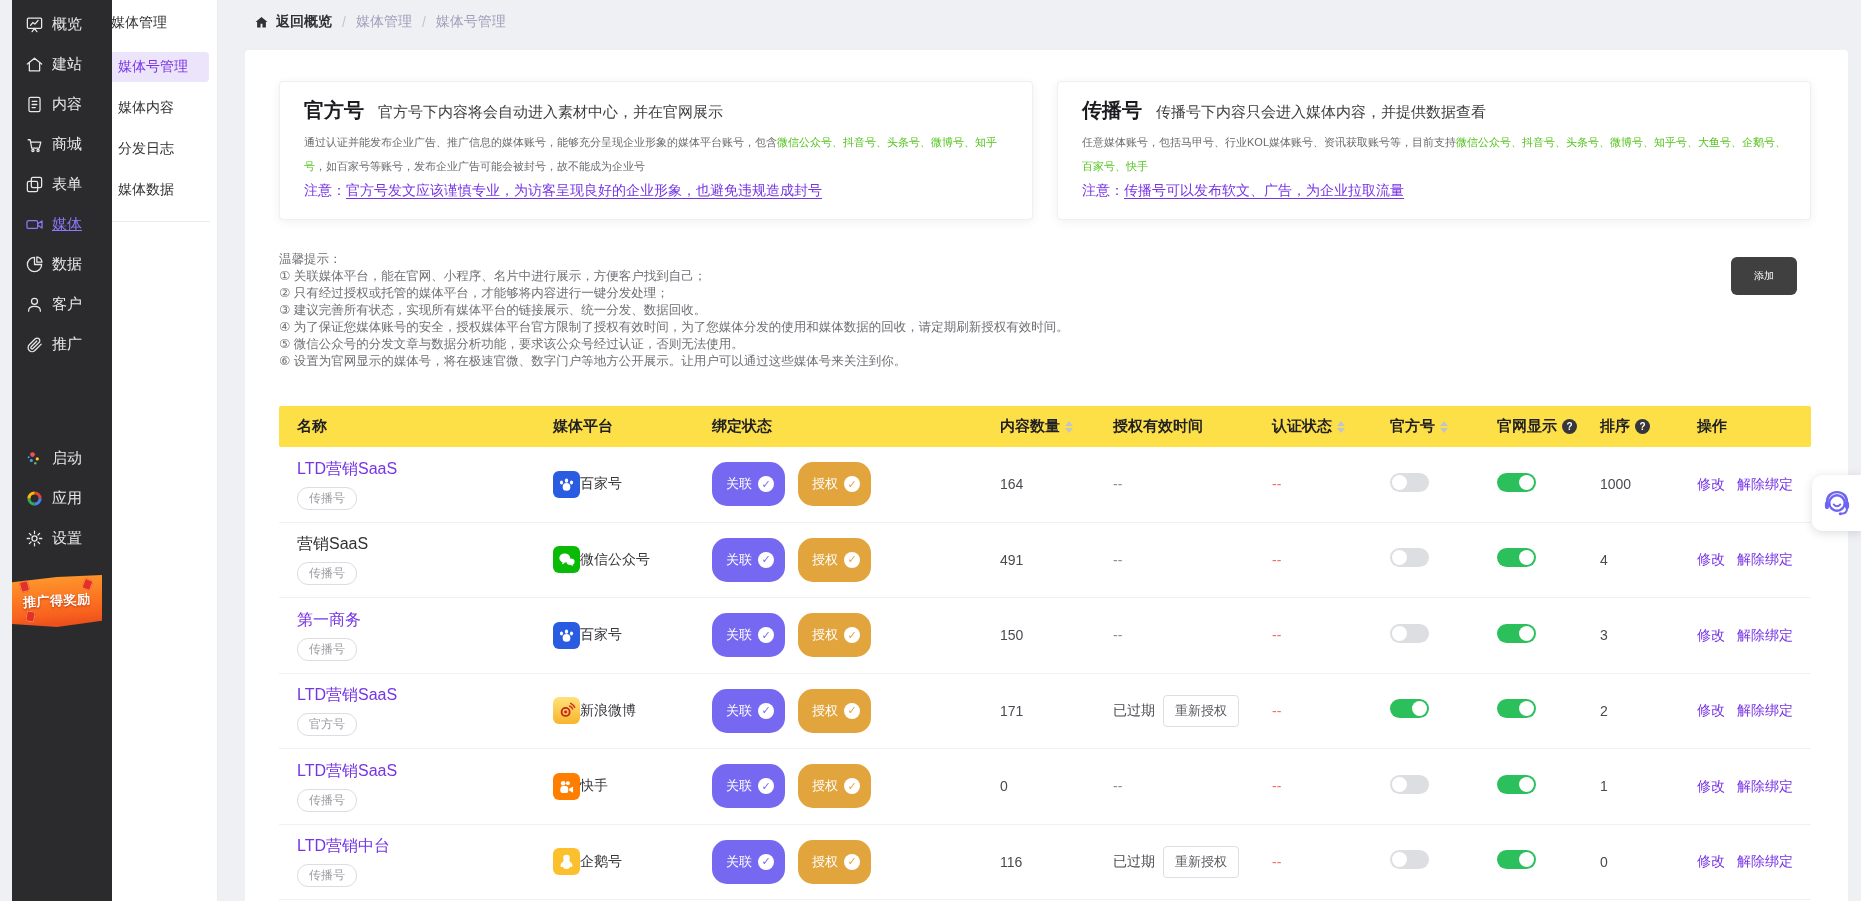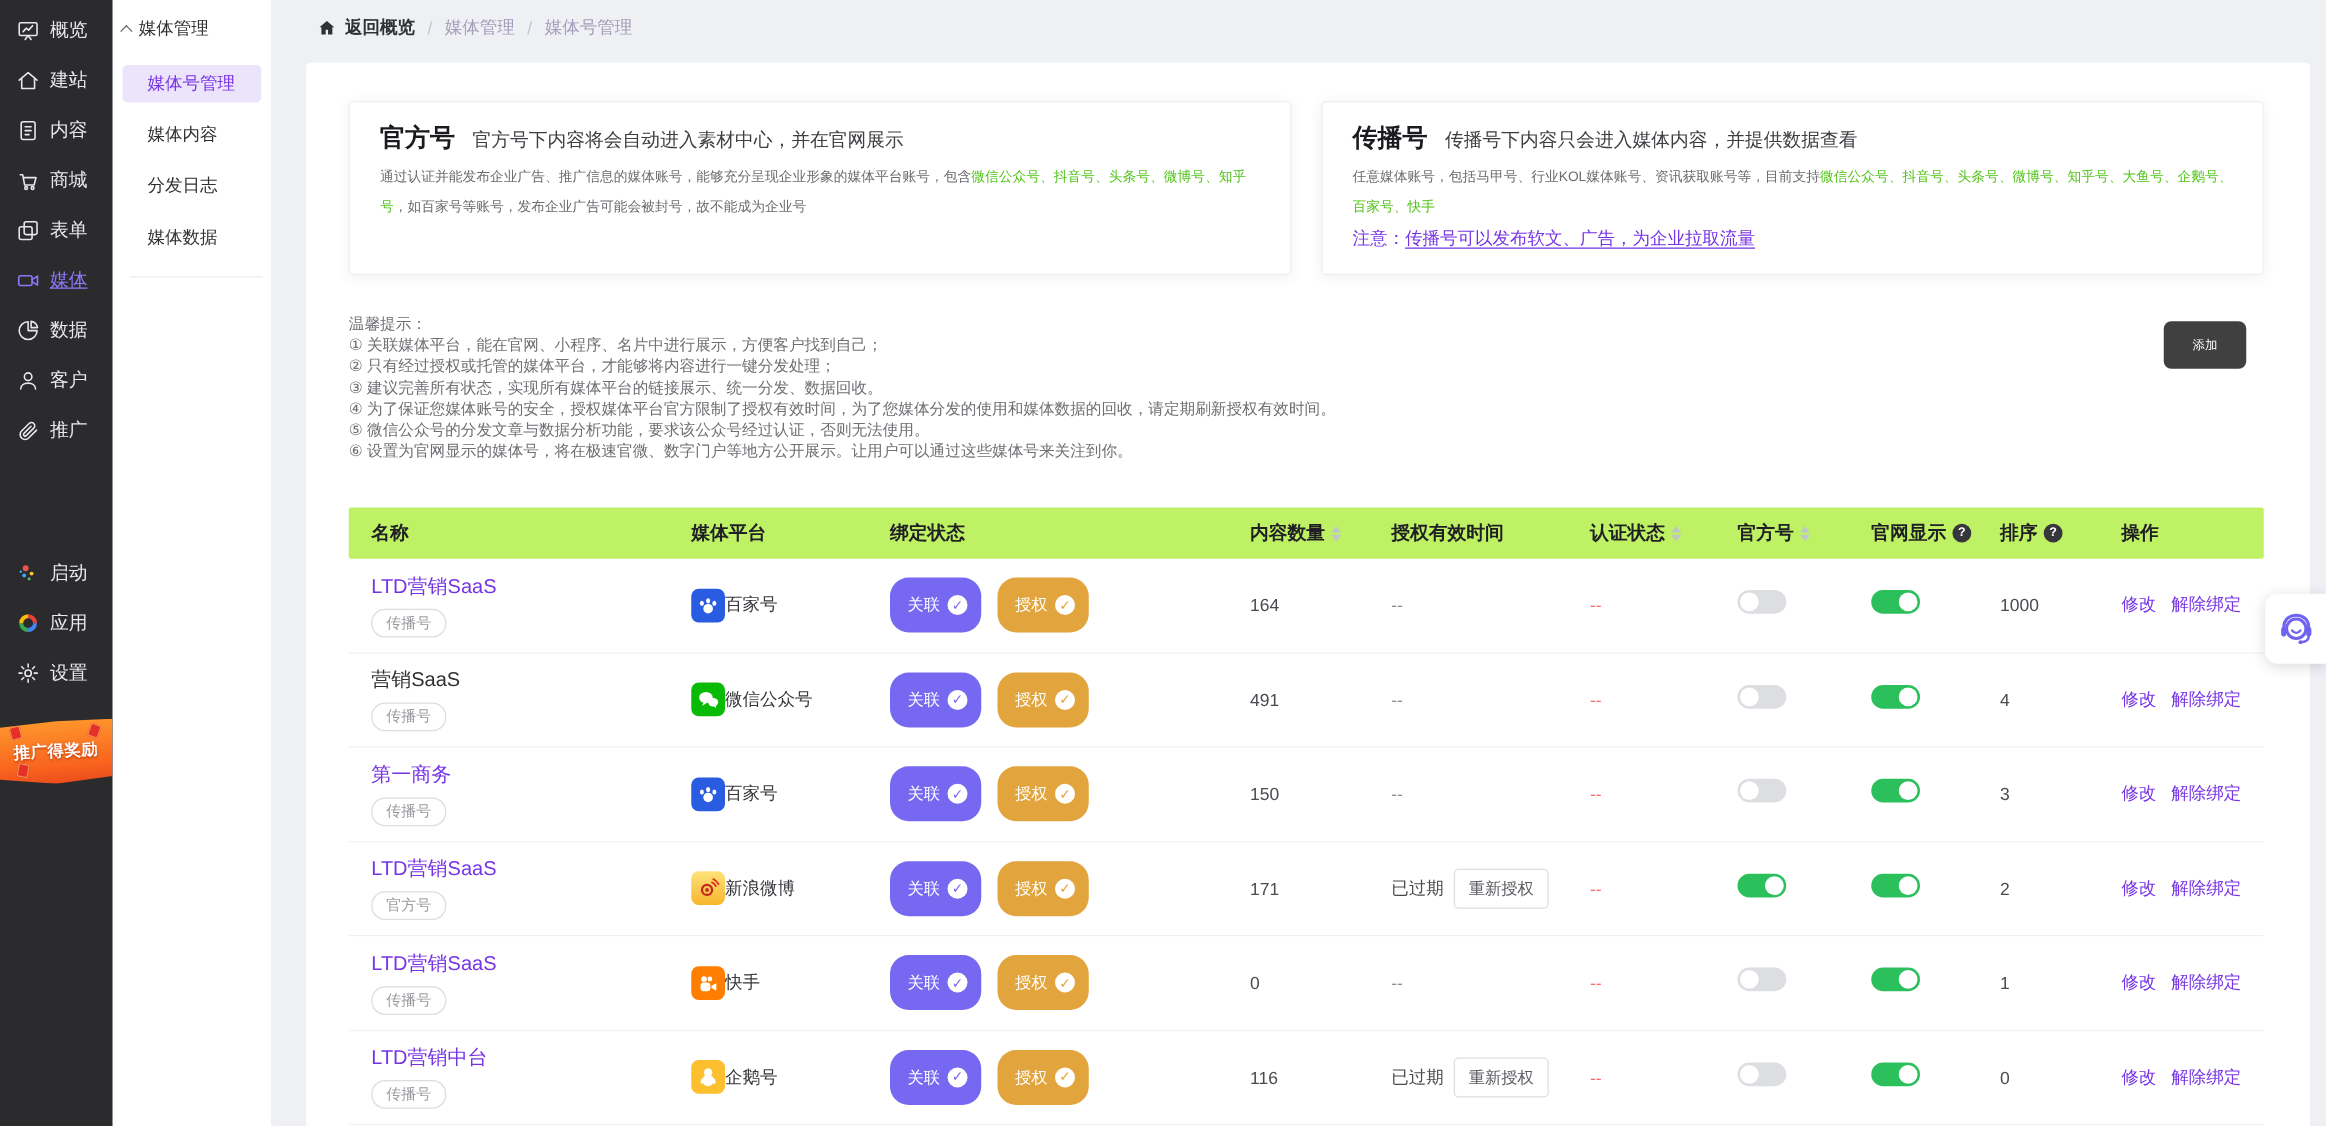--- a/index.html
+++ b/index.html
@@ -1,20 +1,20 @@
 <!DOCTYPE html>
 <html><head>
 <meta charset="utf-8">
 <style>
   * { margin:0; padding:0; box-sizing:border-box; }
   html,body { width:1861px; height:901px; overflow:hidden; background:#eff0f4;
     font-family:"Liberation Sans","DejaVu Sans",sans-serif; }
 
   
-  .dark-sidebar { position:absolute; left:0; top:0; width:90px; height:901px; background:#2b2b2e; z-index:5;padding-left:11px; }
+  .dark-sidebar { position:absolute; left:12px; top:0; width:100px; height:901px; background:#2b2b2e; z-index:5;padding-left:11px; }
   .ds-nav { position:absolute; top:4px; left:0; width:100%; }
   .ds-bottom { position:absolute; top:438px; left:0; width:100%; }
   .ds-item { display:flex; align-items:center; gap:8px; height:40px; padding-left:13px; color:#e8e8ea; cursor:pointer; font-size:15px; }
   .ds-item svg { width:19px; height:19px; flex:none; }
   .ds-item.active { color:#8b79f7;text-decoration:underline; }
   .promo-banner { position:absolute; top:575px; left:0; width:90px; height:52px;
     background:linear-gradient(175deg,#ff9d2e 0%,#f9641e 70%,#e8471b 100%);
     display:flex; align-items:center; justify-content:center; overflow:hidden;
     clip-path:polygon(0 14%, 50% 4%, 100% 0, 100% 88%, 50% 100%, 0 94%); }
   .promo-banner span { color:#fff; font-size:13px; font-weight:bold; letter-spacing:.5px;
@@ -54,21 +54,21 @@
   .ic-note { margin-top:4px; font-size:14px; color:#7734e5; }
   .ic-note u { text-decoration:underline; text-underline-offset:3px; }
 
   .tips { position:absolute; top:201px; left:34px; font-size:12.5px; color:#6f6f74; line-height:17px; }
   .add-button { position:absolute; top:207px; right:51px; width:66px; height:38px; background:#404040; color:#fff;
     font-size:10px; border:none; border-radius:6px; cursor:pointer; font-family:inherit; }
 
   
   .media-table { position:absolute; top:356px; left:34px; width:1532px; }
   .t-grid { display:grid; grid-template-columns:256px 159px 288px 113px 159px 118px 107px 103px 97px 1fr; align-items:center; }
-  .t-head { background:#bef264; height:41px; border-radius:2px; }
+  .t-head { background:#fde047; height:41px; border-radius:2px; }
   .t-head .t-cell { font-size:15px; font-weight:bold; color:#1f1f24; display:flex; align-items:center; gap:5px; }
   .t-cell { padding-left:18px; }
   .t-row { height:75.5px; border-bottom:1px solid #f1f1f4; }
   .sort-icon { display:inline-flex; flex-direction:column; gap:2px; cursor:pointer; }
   .sort-icon i { width:0; height:0; border-left:4px solid transparent; border-right:4px solid transparent; }
   .sort-icon .up { border-bottom:5px solid #c0c4cc; }
   .sort-icon .down { border-top:5px solid #c0c4cc; }
   .help-icon { width:15px; height:15px; border-radius:50%; background:#36363b; color:#fff; font-size:10px; font-weight:bold;
     display:inline-flex; align-items:center; justify-content:center; cursor:pointer; }
 
@@ -243,20 +243,21 @@
 </header>
 
 <main class="panel">
   <div class="cards-row">
     <section class="info-card">
       <div class="ic-head">
         <span class="ic-title">官方号</span>
         <span class="ic-sub">官方号下内容将会自动进入素材中心，并在官网展示</span>
       </div>
       <div class="ic-body" id="card-body-0"><span class="seg-grey">通过认证并能发布企业广告、推广信息的媒体账号，能够充分呈现企业形象的媒体平台账号，包含</span><span class="seg-green">微信公众号、抖音号、头条号、微博号、知乎号</span><span class="seg-grey">，如百家号等账号，发布企业广告可能会被封号，故不能成为企业号</span></div>
+      <div class="ic-note"><span>注意：</span><u>官方号发文应该谨慎专业，为访客呈现良好的企业形象，也避免违规造成封号</u></div>
     </section>
     <section class="info-card">
       <div class="ic-head">
         <span class="ic-title">传播号</span>
         <span class="ic-sub">传播号下内容只会进入媒体内容，并提供数据查看</span>
       </div>
       <div class="ic-body" id="card-body-1"><span class="seg-grey">任意媒体账号，包括马甲号、行业KOL媒体账号、资讯获取账号等，目前支持</span><span class="seg-green">微信公众号、抖音号、头条号、微博号、知乎号、大鱼号、企鹅号、百家号、快手</span></div>
       <div class="ic-note"><span>注意：</span><u>传播号可以发布软文、广告，为企业拉取流量</u></div>
     </section>
   </div>

